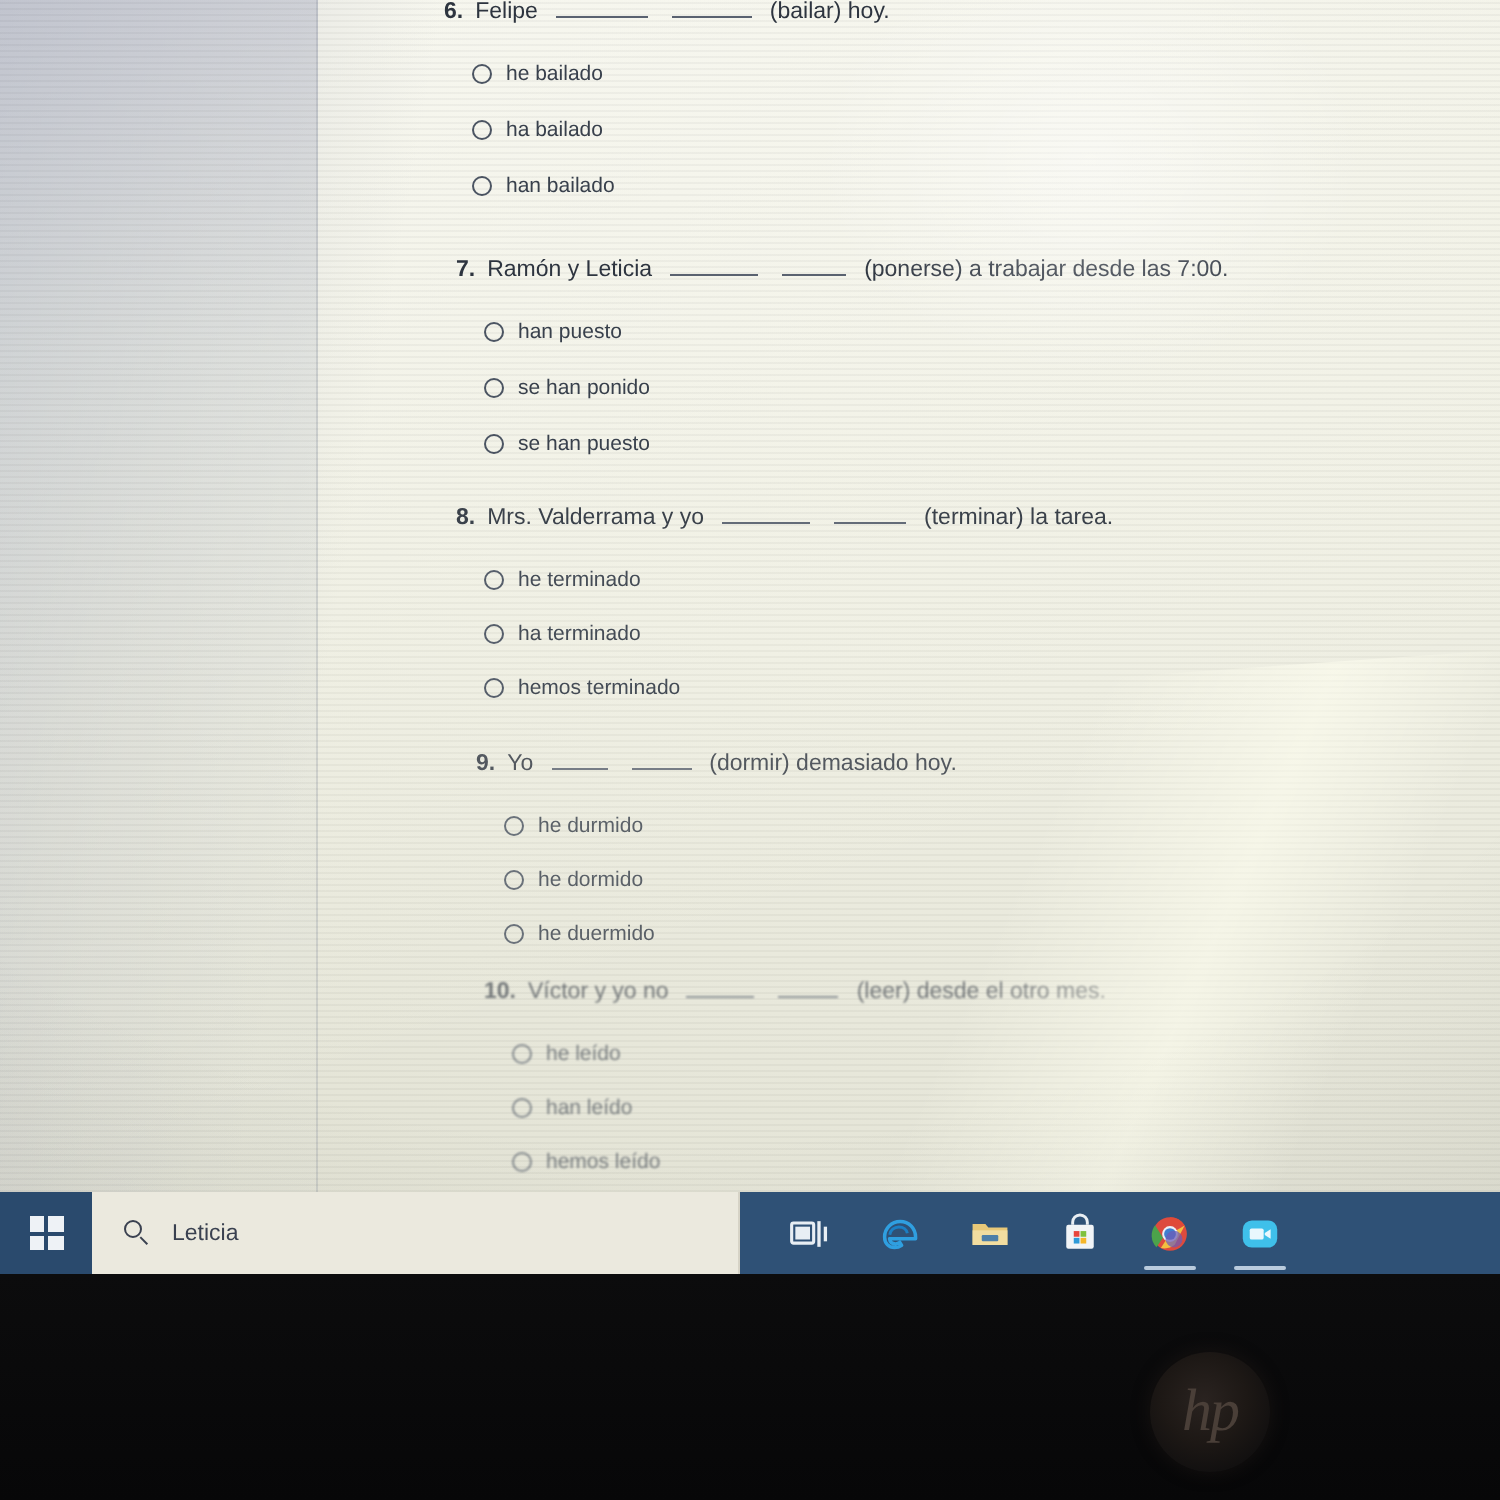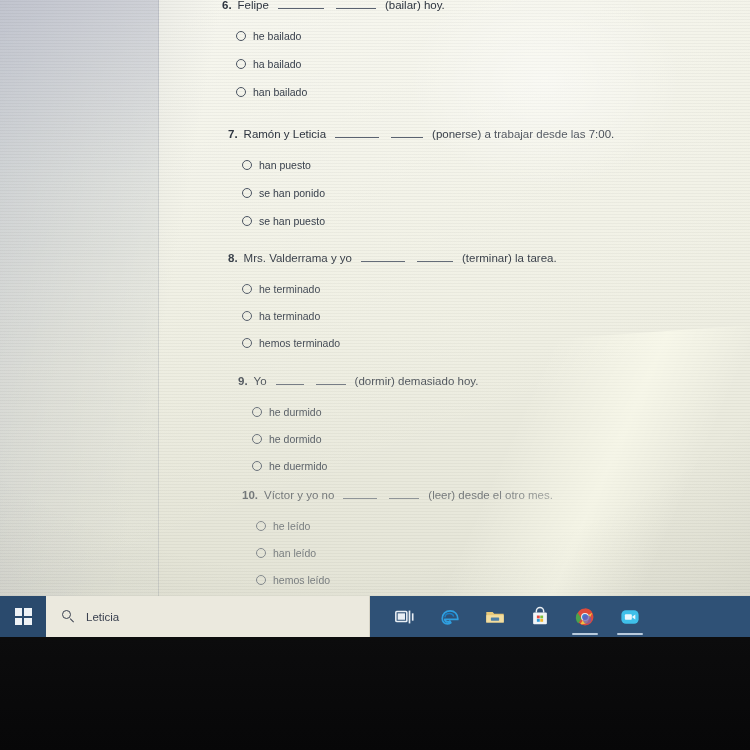--- a/index.html
+++ b/index.html
@@ -344,14 +344,17 @@
           <rect x="6.4" y="9" width="7.6" height="6" rx="1" fill="#e9f7fd"></rect>
           <path d="M14.6 11.4 17.8 9.4v5.2l-3.2-2z" fill="#e9f7fd"></path>
         </svg>
         <span class="ind"></span>
       </div>
 
     </div>
   </div>
 
   <div class="bezel"></div>
+  <div class="hp">
+    <span>hp</span>
+  </div>
 
 </div>
 
 </body></html>

